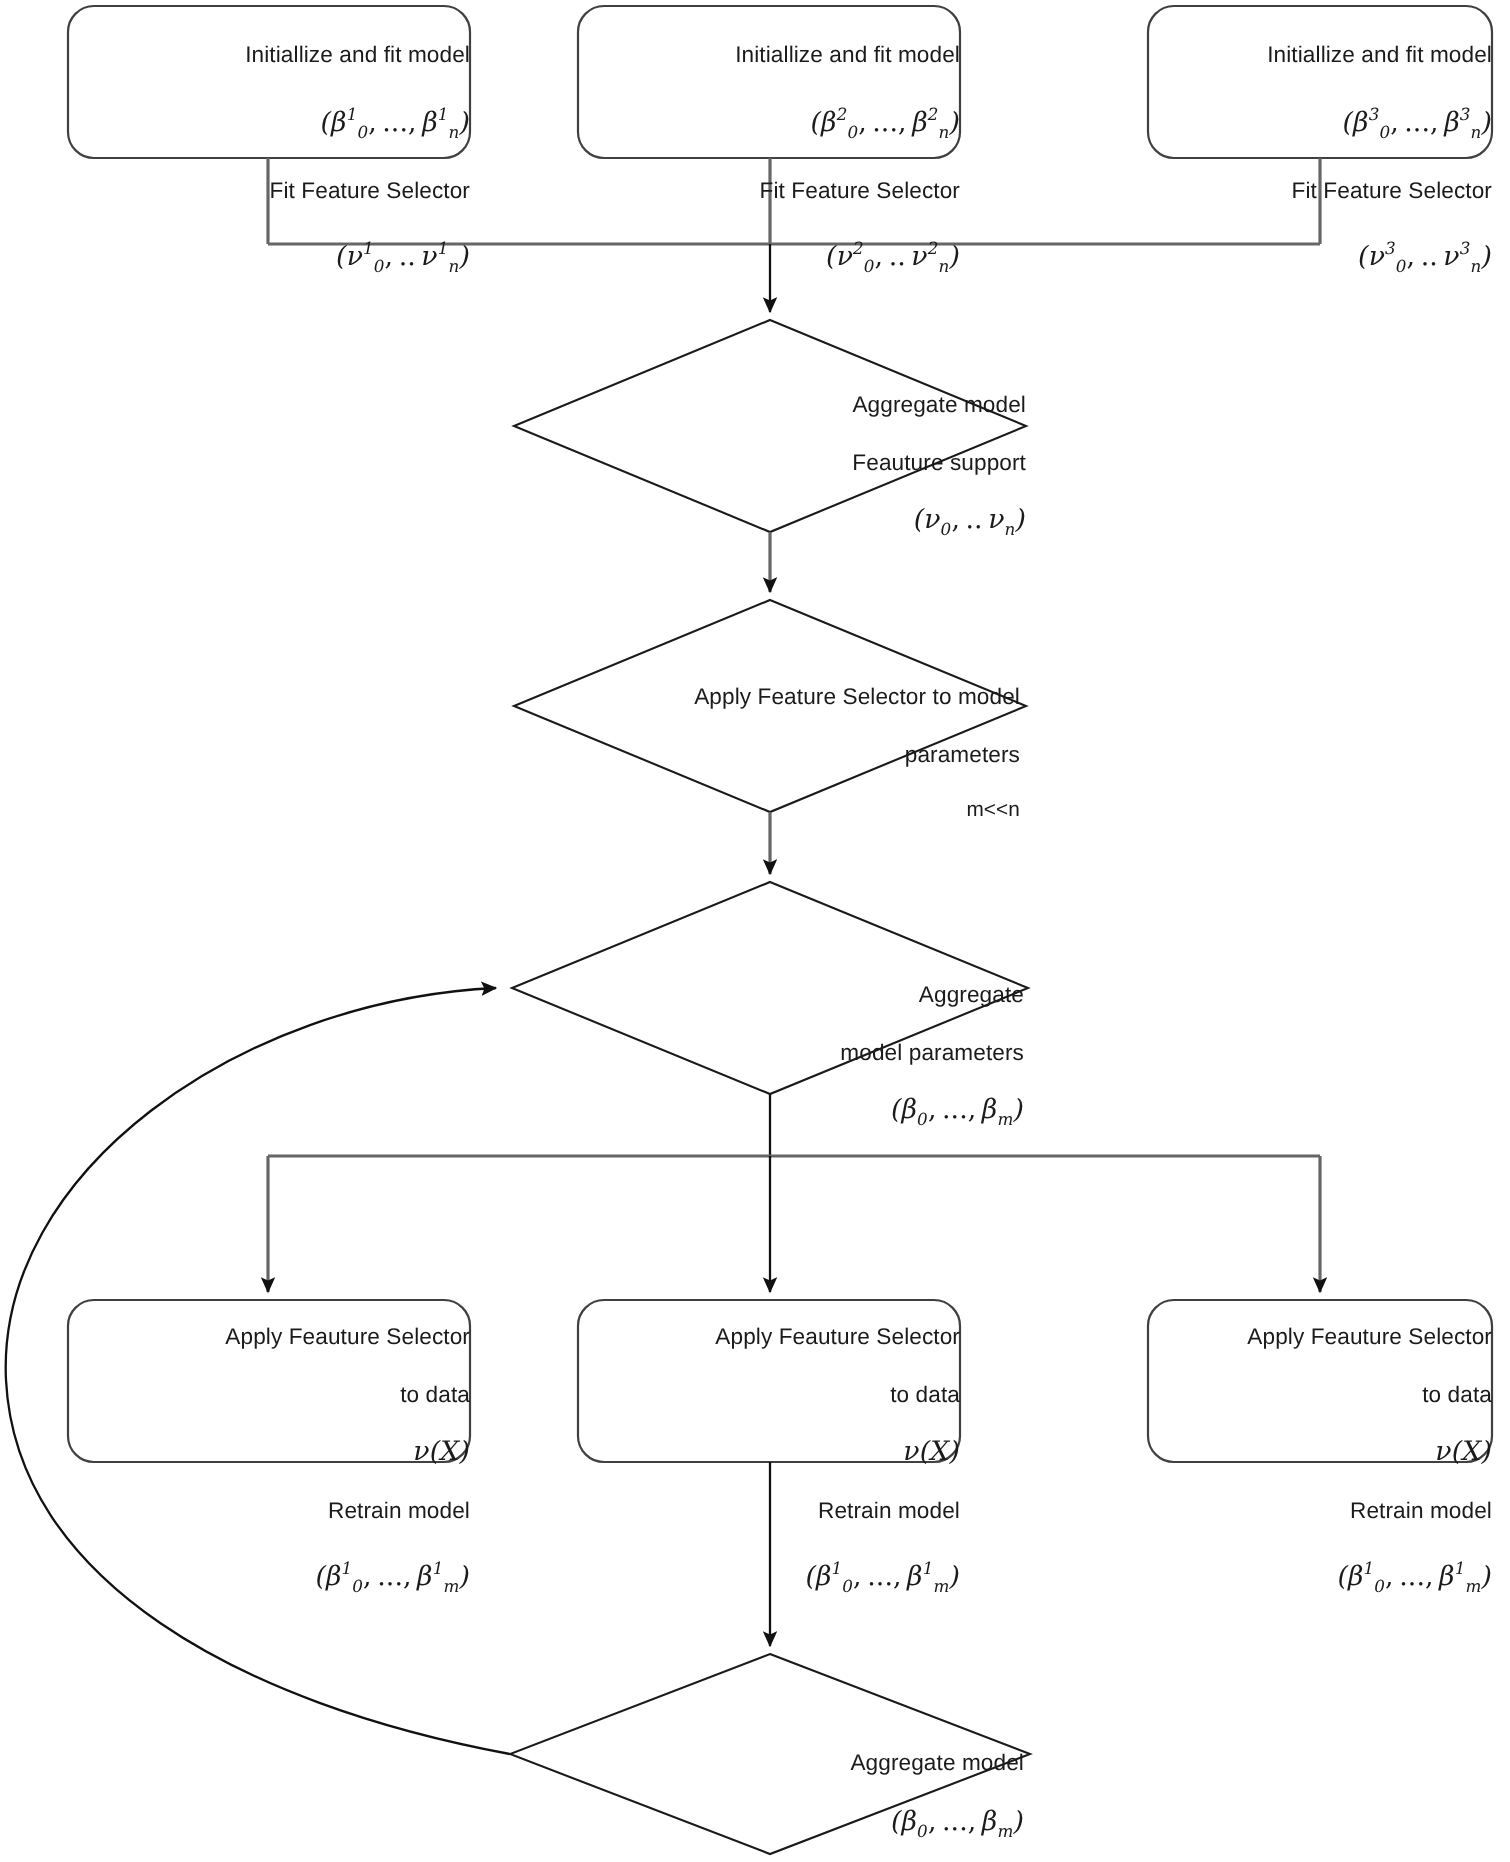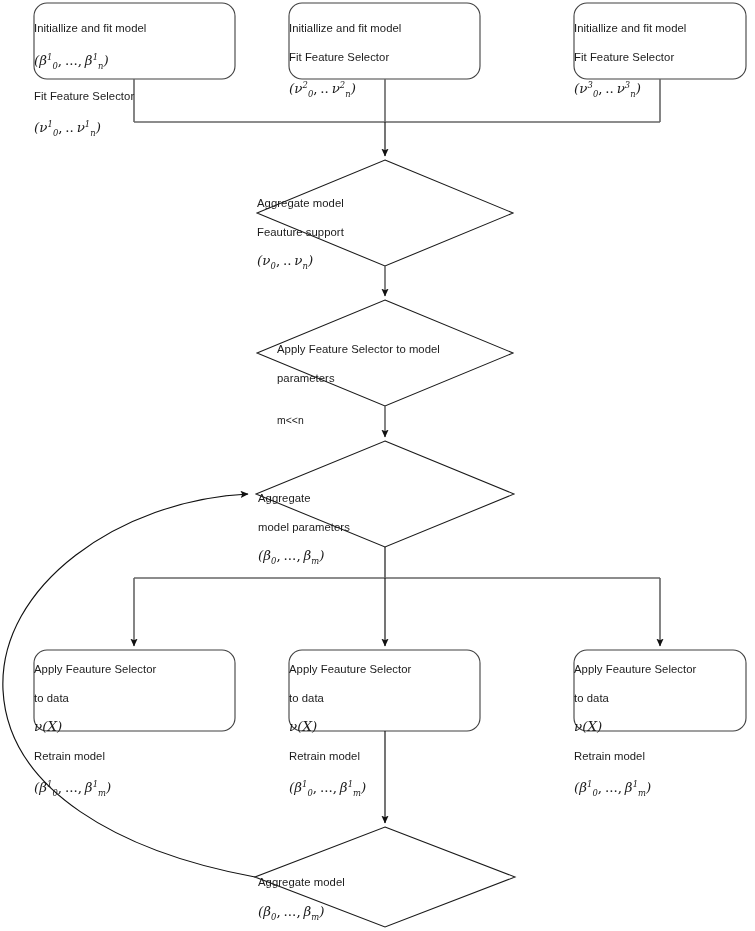--- a/index.html
+++ b/index.html
@@ -42,21 +42,21 @@
     stroke-width: 1.6;
     stroke-linecap: butt;
     stroke-linejoin: miter;
   }
   .edge.thin {
     stroke: #111111;
     stroke-width: 1.15;
   }
   .node-label {
     position: absolute;
-    text-align: left;
+    text-align: right;
     color: #1b1b1b;
     font-family: "Liberation Sans", sans-serif;
     font-size: 11.3px;
     line-height: 14.2px;
     letter-spacing: 0.05px;
     white-space: pre-line;
     pointer-events: none;
   }
   .line {
     display: block;
@@ -77,21 +77,20 @@
     vertical-align: sub;
     font-style: italic;
   }
   .math .punct {
     font-style: normal;
   }
   .plain-small {
     font-size: 10.4px;
     line-height: 13px;
     font-family: "Liberation Sans", sans-serif;
-    margin-top: 15px;
   }
 </style>
 </head>
 <body>
 
 <div id="flowchart-root">
 
   <svg id="flow-svg" viewBox="0 0 755 931">
     <defs>
       <marker id="arrowGray" markerWidth="9" markerHeight="9" refX="7.4" refY="3.6" orient="auto" markerUnits="userSpaceOnUse">
@@ -143,37 +142,39 @@
 
   <div class="node-label" style="left:34px; top:7px; width:201px;">
     <span class="line">Initiallize and fit model</span>
     <span class="line math">(<span style="font-style:italic;">β</span><span class="up">1</span><span class="dn">0</span><span class="punct">, ..., </span><span style="font-style:italic;">β</span><span class="up">1</span><span class="dn">n</span>)</span>
     <span class="line">Fit Feature Selector</span>
     <span class="line math">(<span style="font-style:italic;">ν</span><span class="up">1</span><span class="dn">0</span><span class="punct">, .. </span><span style="font-style:italic;">ν</span><span class="up">1</span><span class="dn">n</span>)</span>
   </div>
 
   <div class="node-label" style="left:289px; top:7px; width:191px;">
     <span class="line">Initiallize and fit model</span>
+    <span class="line math">(<span style="font-style:italic;">β</span><span class="up">2</span><span class="dn">0</span><span class="punct">, ..., </span><span style="font-style:italic;">β</span><span class="up">2</span><span class="dn">n</span>)</span>
     <span class="line">Fit Feature Selector</span>
     <span class="line math">(<span style="font-style:italic;">ν</span><span class="up">2</span><span class="dn">0</span><span class="punct">, .. </span><span style="font-style:italic;">ν</span><span class="up">2</span><span class="dn">n</span>)</span>
   </div>
 
   <div class="node-label" style="left:574px; top:7px; width:172px;">
     <span class="line">Initiallize and fit model</span>
+    <span class="line math">(<span style="font-style:italic;">β</span><span class="up">3</span><span class="dn">0</span><span class="punct">, ..., </span><span style="font-style:italic;">β</span><span class="up">3</span><span class="dn">n</span>)</span>
     <span class="line">Fit Feature Selector</span>
     <span class="line math">(<span style="font-style:italic;">ν</span><span class="up">3</span><span class="dn">0</span><span class="punct">, .. </span><span style="font-style:italic;">ν</span><span class="up">3</span><span class="dn">n</span>)</span>
   </div>
 
   <div class="node-label" style="left:257px; top:182px; width:256px;">
     <span class="line">Aggregate model</span>
     <span class="line">Feauture support</span>
     <span class="line math">(<span style="font-style:italic;">ν</span><span class="dn">0</span><span class="punct">, .. </span><span style="font-style:italic;">ν</span><span class="dn">n</span>)</span>
   </div>
 
-  <div class="node-label" style="left:277px; top:328px; width:248px;">
+  <div class="node-label" style="left:262px; top:328px; width:248px;">
     <span class="line">Apply Feature Selector to model</span>
     <span class="line">parameters</span>
     <span class="line plain-small">m&lt;&lt;n</span>
   </div>
 
   <div class="node-label" style="left:258px; top:477px; width:254px;">
     <span class="line">Aggregate</span>
     <span class="line">model parameters</span>
     <span class="line math">(<span style="font-style:italic;">β</span><span class="dn">0</span><span class="punct">, ..., </span><span style="font-style:italic;">β</span><span class="dn">m</span>)</span>
   </div>

